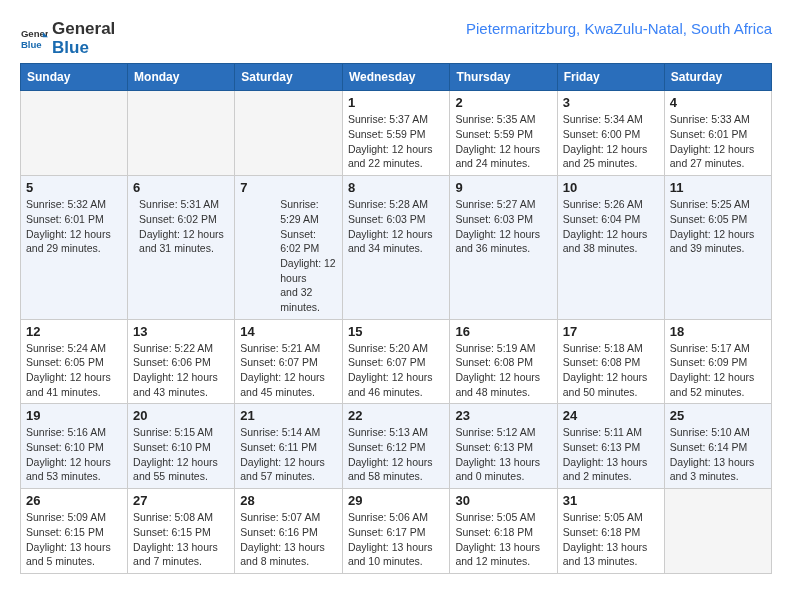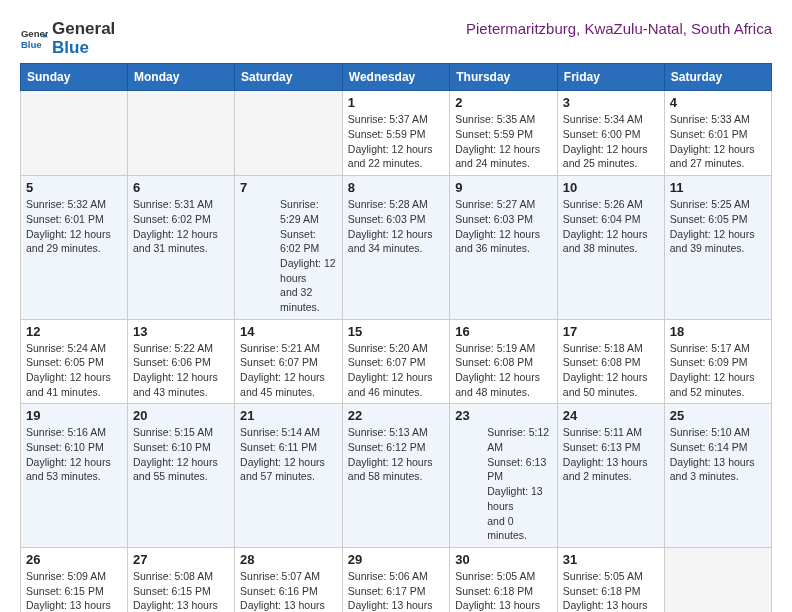--- a/index.html
+++ b/index.html
@@ -28,21 +28,21 @@
     .title-block {
       text-align: right;
     }
     .month-title {
       font-size: 36px;
       color: #222;
       font-weight: normal;
     }
     .subtitle {
       font-size: 15px;
-      color: #701a75;
+      color: #3b82f6;
     }
     .calendar {
       width: 100%;
       border-collapse: collapse;
       font-size: 11px;
       padding-left: 20px;
     }
     .calendar th {
       background: #2a6ebb;
       color: #fff;
@@ -148,21 +148,21 @@
       <tr class="row-alt">
         <td>
           <span class="day-num">5</span>
           <div class="day-info" style="white-space: pre-line;">Sunrise: 5:32 AM
 Sunset: 6:01 PM
 Daylight: 12 hours
 and 29 minutes.</div>
         </td>
         <td>
           <span class="day-num">6</span>
-          <div class="day-info" style="white-space: pre-line;">Sunrise: 5:31 AM
+          <div class="day-info" style="white-space: pre-line; margin-left: 6px;">Sunrise: 5:31 AM
 Sunset: 6:02 PM
 Daylight: 12 hours
 and 31 minutes.</div>
         </td>
         <td>
           <span class="day-num">7</span>
           <div class="day-info" style="white-space: pre-line; margin-left: 40px;">Sunrise: 5:29 AM
 Sunset: 6:02 PM
 Daylight: 12 hours
 and 32 minutes.</div>
@@ -271,21 +271,21 @@
         </td>
         <td>
           <span class="day-num">22</span>
           <div class="day-info" style="white-space: pre-line;">Sunrise: 5:13 AM
 Sunset: 6:12 PM
 Daylight: 12 hours
 and 58 minutes.</div>
         </td>
         <td>
           <span class="day-num">23</span>
-          <div class="day-info" style="white-space: pre-line; margin-left: 32px;">Sunrise: 5:12 AM
+          <div class="day-info" style="white-space: pre-line;">Sunrise: 5:12 AM
 Sunset: 6:13 PM
 Daylight: 13 hours
 and 0 minutes.</div>
         </td>
         <td>
           <span class="day-num">24</span>
           <div class="day-info" style="white-space: pre-line;">Sunrise: 5:11 AM
 Sunset: 6:13 PM
 Daylight: 13 hours
 and 2 minutes.</div>

